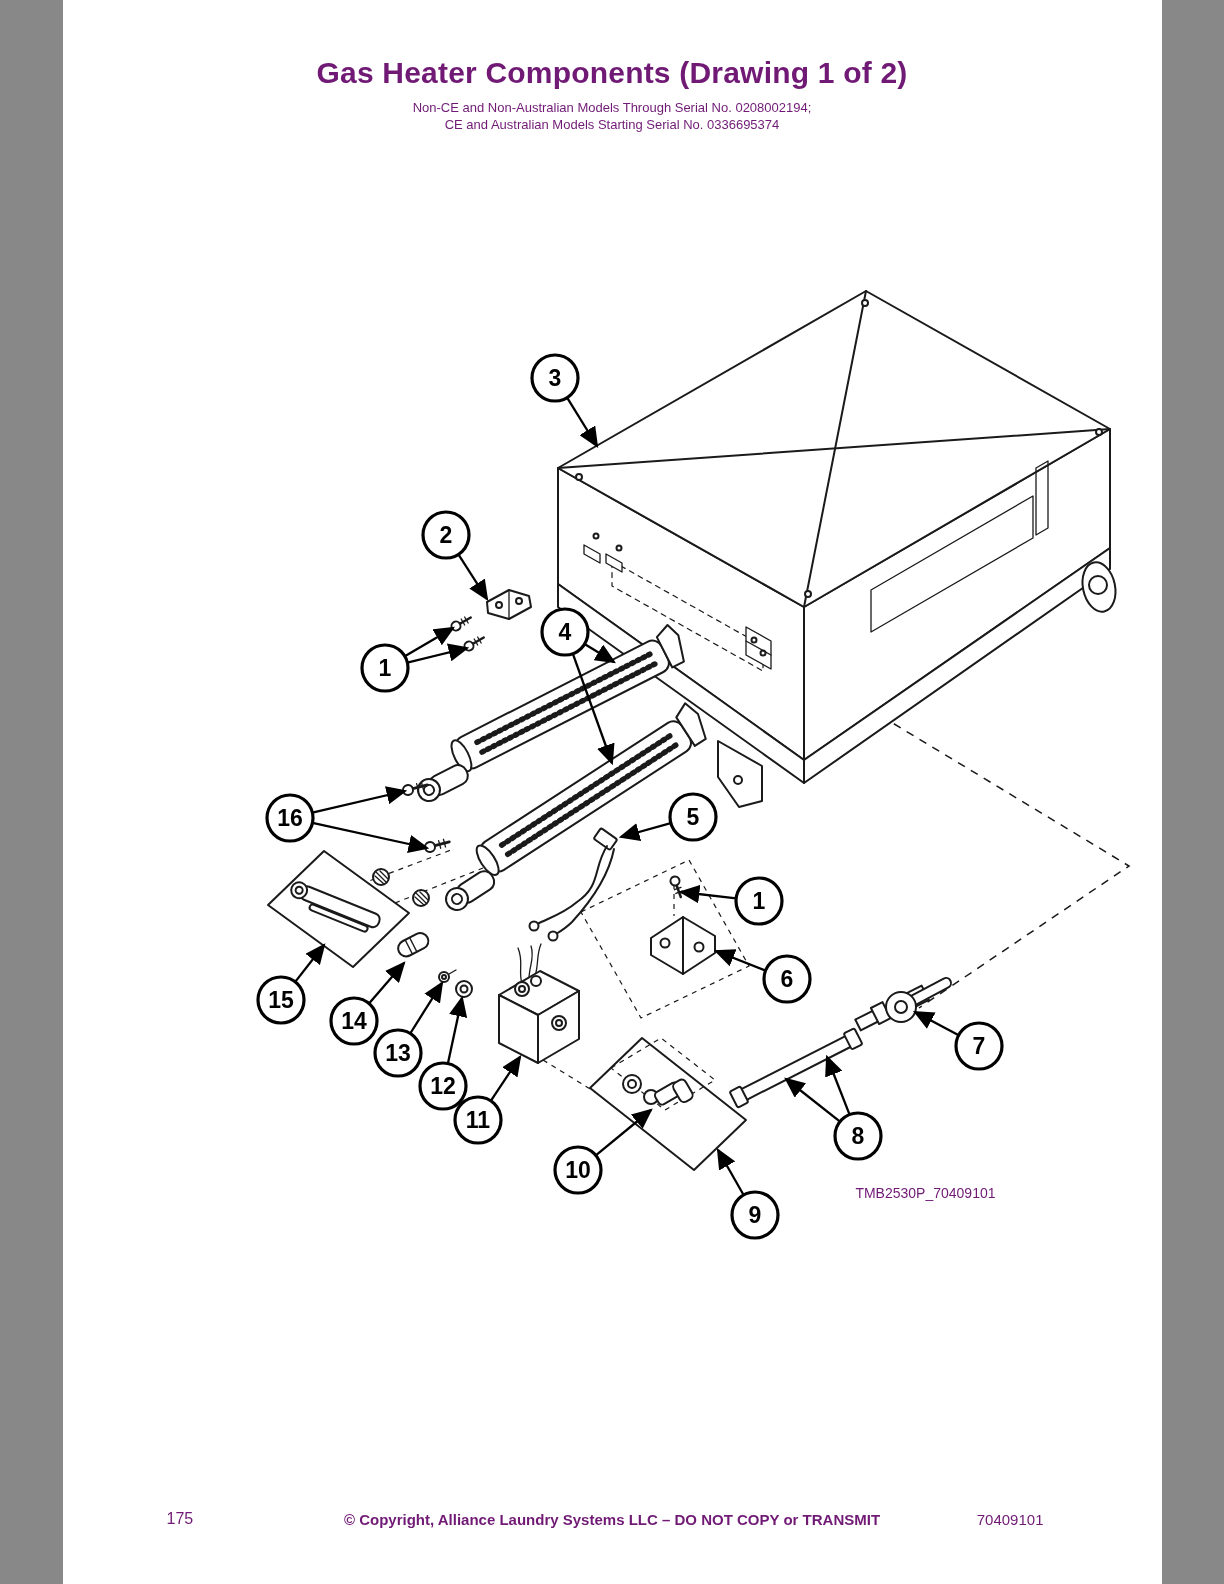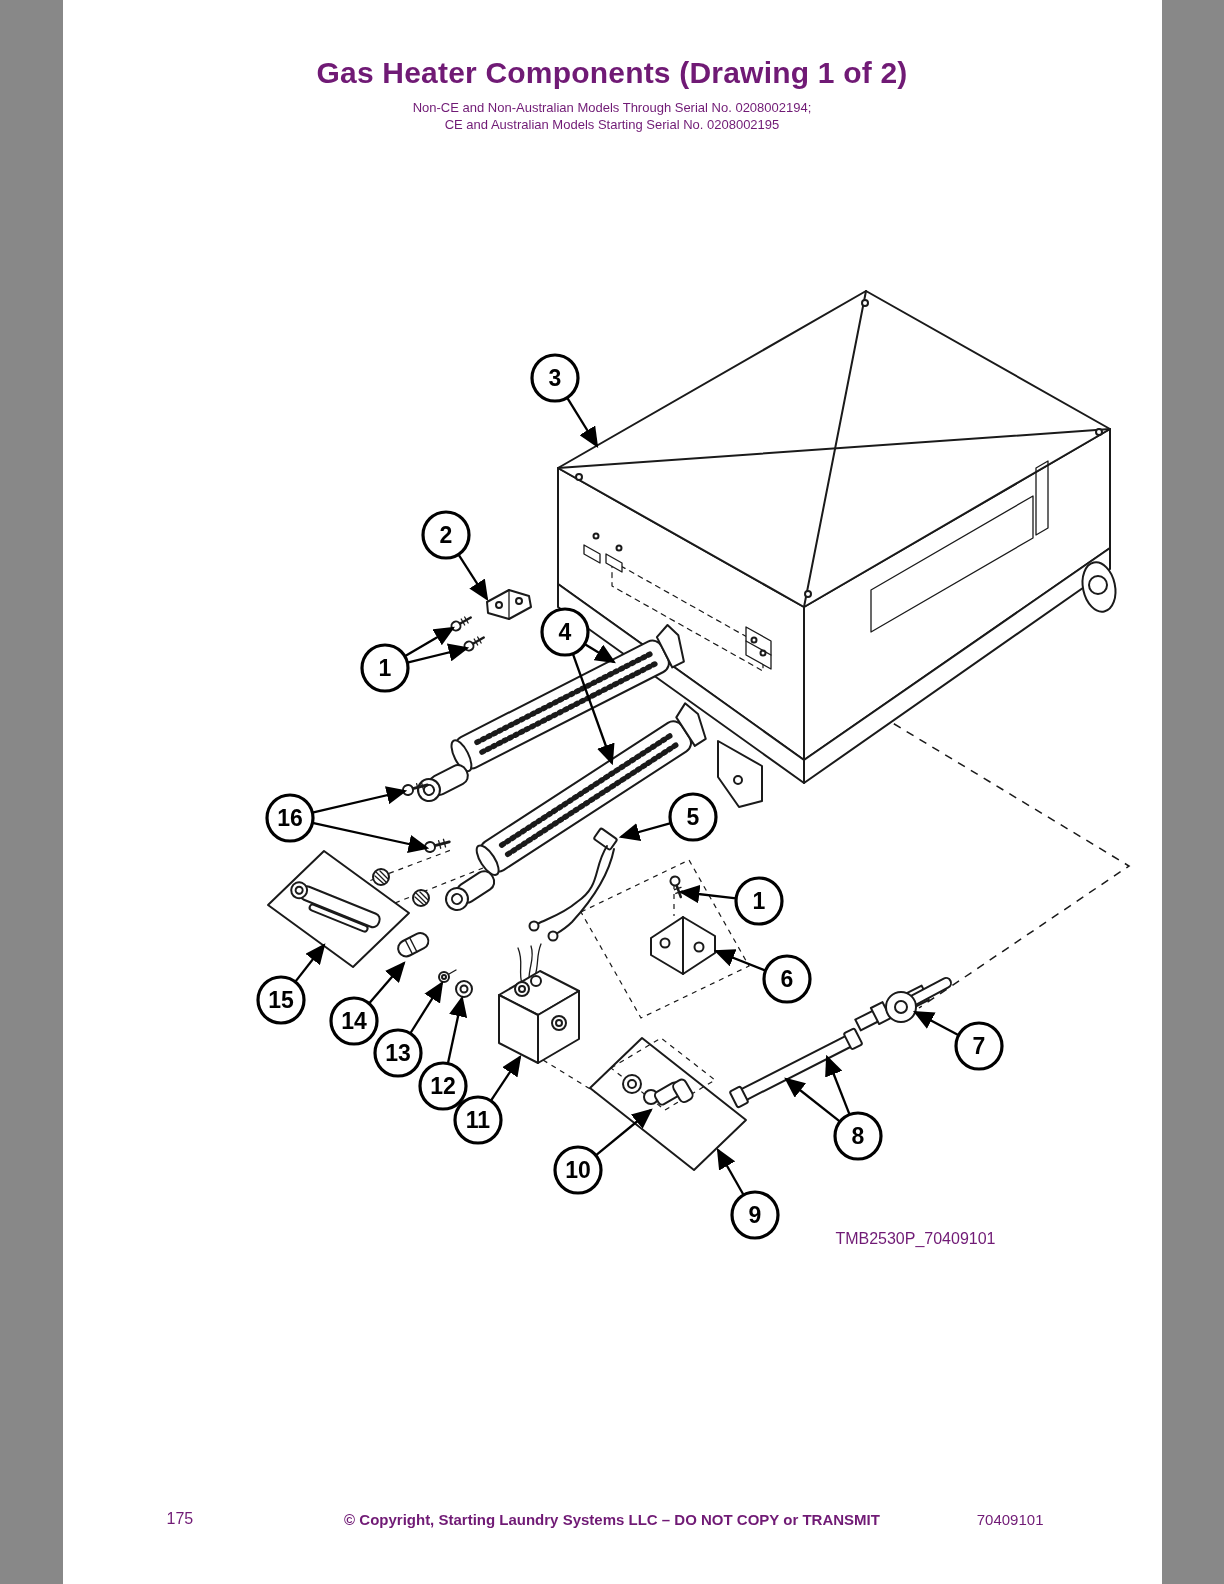--- a/index.html
+++ b/index.html
@@ -14,35 +14,35 @@
   #diagram-svg{position:absolute;left:0;top:0;width:1224px;height:1584px;}
   .ink{stroke:var(--ink);fill:none;stroke-width:2;stroke-linejoin:round;stroke-linecap:round;}
   .ink-fill{fill:var(--paper);stroke:var(--ink);stroke-width:2;stroke-linejoin:round;}
   .thin{stroke-width:1.3;}
   .perf{stroke:var(--ink);stroke-width:5.5;stroke-dasharray:2 4.2;fill:none;}
   .dashed{stroke:var(--ink);stroke-width:1.5;fill:none;stroke-dasharray:8 7;}
   .dashed.thin{stroke-width:1.2;stroke-dasharray:5 5;}
   .leader{stroke:#000;stroke-width:2.3;}
   .balloon{fill:#fff;stroke:#000;stroke-width:3.2;}
   .balloon-label{font-family:"Liberation Sans",sans-serif;font-weight:bold;font-size:23px;text-anchor:middle;fill:#000;}
-  .drawing-code{position:absolute;right:166px;top:1230px;font-size:16px;}
+  .drawing-code{position:absolute;right:166px;top:1185px;font-size:14px;}
   .footer{position:absolute;left:0;right:0;bottom:52px;height:22px;}
   .page-number{position:absolute;left:104px;top:0;font-size:16px;}
   .copyright{position:absolute;left:0;right:0;top:1px;text-align:center;font-size:15px;font-weight:bold;}
   .doc-number{position:absolute;right:118px;top:1px;font-size:15px;text-align:right;}
 </style>
 </head>
 <body>
 
 <div class="page">
 
   <header class="header">
     <h1>Gas Heater Components (Drawing 1 of 2)</h1>
     <div class="subtitle">Non-CE and Non-Australian Models Through Serial No. 0208002194;</div>
-    <div class="subtitle">CE and Australian Models Starting Serial No. 0208002195</div>
+    <div class="subtitle">CE and Australian Models Starting Serial No. 0336695374</div>
   </header>
 
   <svg id="diagram-svg" viewBox="0 0 1224 1584">
     <defs>
       <marker id="arrowhead" markerWidth="9" markerHeight="8" refX="8" refY="4" orient="auto">
         <path d="M0,0 L9,4 L0,8 z" fill="#000"></path>
       </marker>
     </defs>
 
     <g>
@@ -347,17 +347,17 @@
           <circle cx="218" cy="1000" r="23" class="balloon"></circle>
           <text x="218" y="1008" class="balloon-label">15</text>
         </g>
       </g>
   </svg>
 
   <div class="drawing-code">TMB2530P_70409101</div>
 
   <footer class="footer">
     <span class="page-number">175</span>
-    <span class="copyright">© Copyright, Starting Laundry Systems LLC – DO NOT COPY or TRANSMIT</span>
+    <span class="copyright">© Copyright, Alliance Laundry Systems LLC – DO NOT COPY or TRANSMIT</span>
     <span class="doc-number">70409101</span>
   </footer>
 
 </div>
 
 </body></html>

